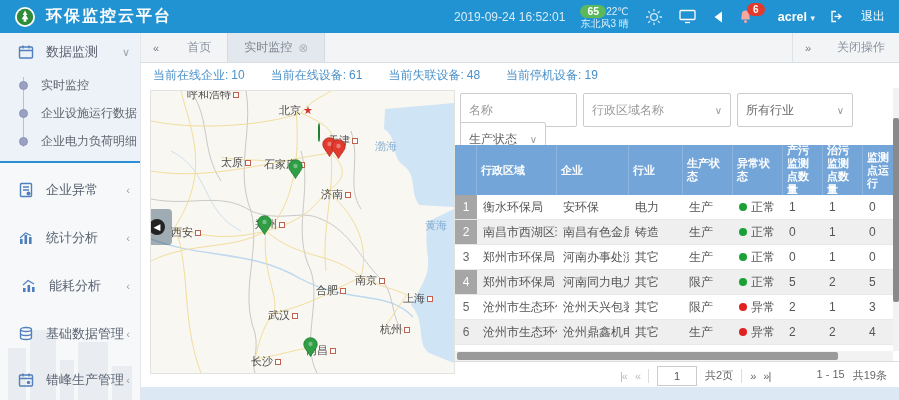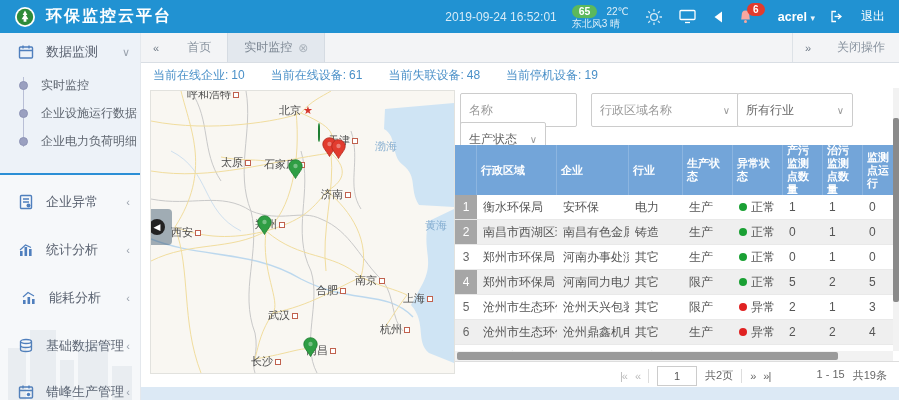--- a/index.html
+++ b/index.html
@@ -5,36 +5,36 @@
   html,body{margin:0;padding:0;background:#fff;}
   .app{position:relative;width:899px;height:400px;overflow:hidden;background:#fff;
        font-family:"Liberation Sans","DejaVu Sans",sans-serif;-webkit-font-smoothing:antialiased;}
   
   .topbar{position:absolute;top:0;left:0;right:0;height:33px;background:#2192d2;display:flex;align-items:center;z-index:30;}
   .logo{margin-left:14px;display:flex;align-items:center;}
   .app-title{color:#fff;font-size:16px;font-weight:bold;letter-spacing:2px;margin-left:10px;}
   .topbar-right{margin-left:auto;display:flex;align-items:center;gap:15px;padding-right:14px;}
   .dt{color:rgba(255,255,255,.82);font-size:12px;}
   .weather{display:flex;flex-direction:column;line-height:11px;font-size:10px;color:rgba(255,255,255,.85);}
-  .weather .w1{display:flex;align-items:center;gap:9px;}
+  .weather .w1{display:flex;align-items:center;gap:0;}
   .aqi{background:#5cb85c;color:#fff;font-size:10.5px;font-weight:bold;border-radius:8px;padding:1px 7px;}
   .hicon{display:flex;align-items:center;cursor:pointer;}
   .bellwrap{position:relative;display:flex;align-items:center;}
   .badge{position:absolute;top:-6px;right:-12px;background:#e23b2e;color:#fff;font-size:10px;font-weight:bold;
          border-radius:9px;min-width:10px;padding:1px 4px;text-align:center;}
   .user{color:#fff;font-size:12.5px;font-weight:bold;cursor:pointer;}
   .user .caret{font-size:9px;color:rgba(255,255,255,.9);}
   .logout{display:flex;align-items:center;gap:17px;color:#fff;font-size:12px;cursor:pointer;}
   
   .sidebar{position:absolute;top:33px;left:0;width:140px;bottom:0;background:#f6f8fa;border-right:1px solid #e4e8ed;overflow:hidden;}
   .sgroup{display:flex;align-items:center;height:38px;padding:0 10px 0 18px;color:#5a6270;font-size:13px;cursor:pointer;}
   .sgroup .gicon{width:16px;height:16px;margin-right:12px;flex:0 0 16px;display:flex;}
   .sgroup .chev{margin-left:auto;color:#9aa2ad;font-size:11px;}
   .sgroup-open{background:#edf2f8;}
-  .open-wrap{background:#edf2f8;border-bottom:2px solid #2b8fd6;padding-bottom:18px;}
+  .open-wrap{background:#edf2f8;border-bottom:2px solid #2b8fd6;padding-bottom:6px;}
   .subwrap{position:relative;}
   .subline{position:absolute;left:23px;top:6px;bottom:8px;width:1px;background:#b9bfd6;}
   .subitem{display:flex;align-items:center;height:28px;padding-left:18px;color:#5f6670;font-size:12px;cursor:pointer;position:relative;}
   .subitem .dotb{width:7px;height:7px;border-radius:50%;background:#9aa0c0;border:1px solid #8d93b5;margin-right:13px;margin-left:1px;z-index:1;}
   .skyline{position:absolute;bottom:0;left:0;right:0;height:90px;opacity:.10;pointer-events:none;}
   .skyline div{position:absolute;background:#7d93a8;}
   
   .content{position:absolute;top:33px;left:141px;right:0;bottom:0;background:#fff;}
   .tabbar{position:absolute;top:0;left:0;right:0;height:29px;background:#f3f4f6;border-bottom:1px solid #d9dee4;display:flex;align-items:center;font-size:12px;color:#8a94a0;}
   .tb-arrow{padding:0 12px;cursor:pointer;font-size:11px;color:#6f7a86;}
@@ -59,21 +59,21 @@
   .map-toggle .circ{width:16px;height:16px;border-radius:50%;background:#222;color:#fff;font-size:9px;display:flex;align-items:center;justify-content:center;}
   
   .rpanel{position:absolute;left:314px;top:55px;right:0;height:300px;background:#fff;}
   .filters{position:absolute;top:0;left:0;right:8px;height:57px;}
   .fld{position:absolute;height:24px;border:1px solid #ccc;background:#fff;border-radius:2px;
        font-size:12px;color:#666;display:flex;align-items:center;padding:16px 8px;box-sizing:border-box;}
   input.fld{font-family:inherit;outline:none;}
   input.fld::placeholder{color:#9a9a9a;}
   .fld .chev{margin-left:auto;color:#999;font-size:10px;}
   .f-name{left:5px;top:5px;width:117px;}
-  .f-region{left:136px;top:5px;width:148px;}
+  .f-region{left:128px;top:5px;width:148px;}
   .f-industry{left:282px;top:5px;width:116px;}
   .f-status{left:5px;top:34px;width:86px;}
   
   .thead{position:absolute;top:57px;left:0;right:6px;height:50px;background:#73a5d9;display:flex;overflow:hidden;}
   .hcell{color:#fff;font-size:11px;font-weight:bold;display:flex;align-items:center;box-sizing:border-box;
          padding:2px 4px;border-right:1px solid rgba(255,255,255,.18);line-height:13px;}
   .tbody{position:absolute;top:107px;left:0;right:6px;height:156px;overflow:hidden;}
   .trow{display:flex;height:24px;border-bottom:1px solid #e9e9e9;background:#fff;}
   .trow.stripe{background:#efefef;}
   .tcell{font-size:12px;color:#555;display:flex;align-items:center;box-sizing:border-box;padding:0 6px;

